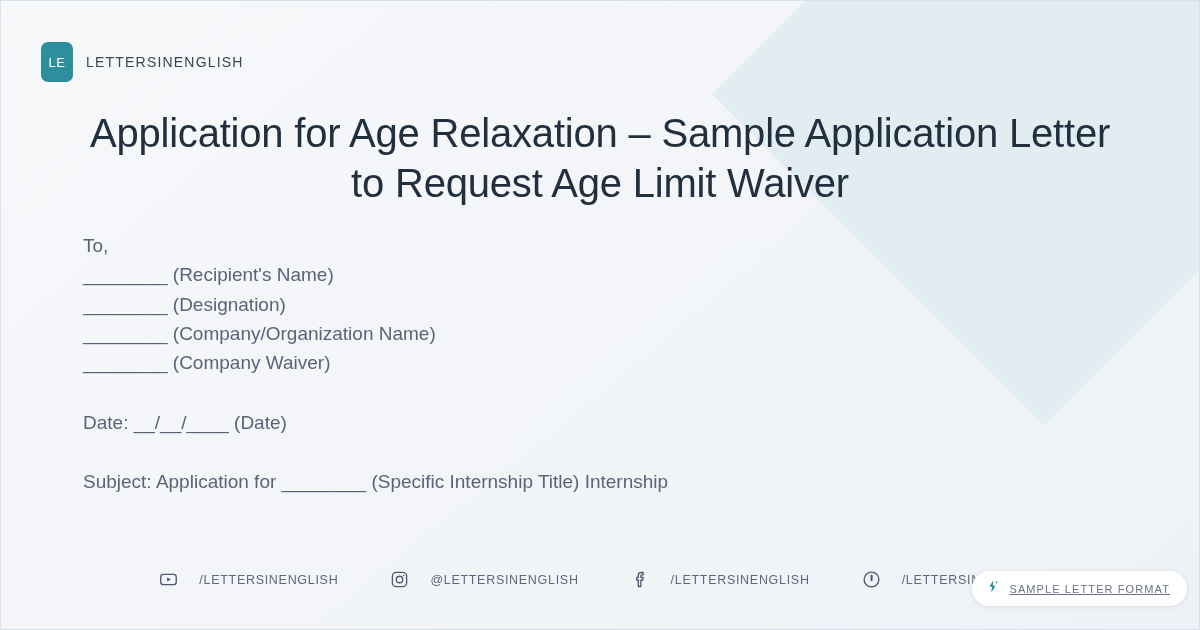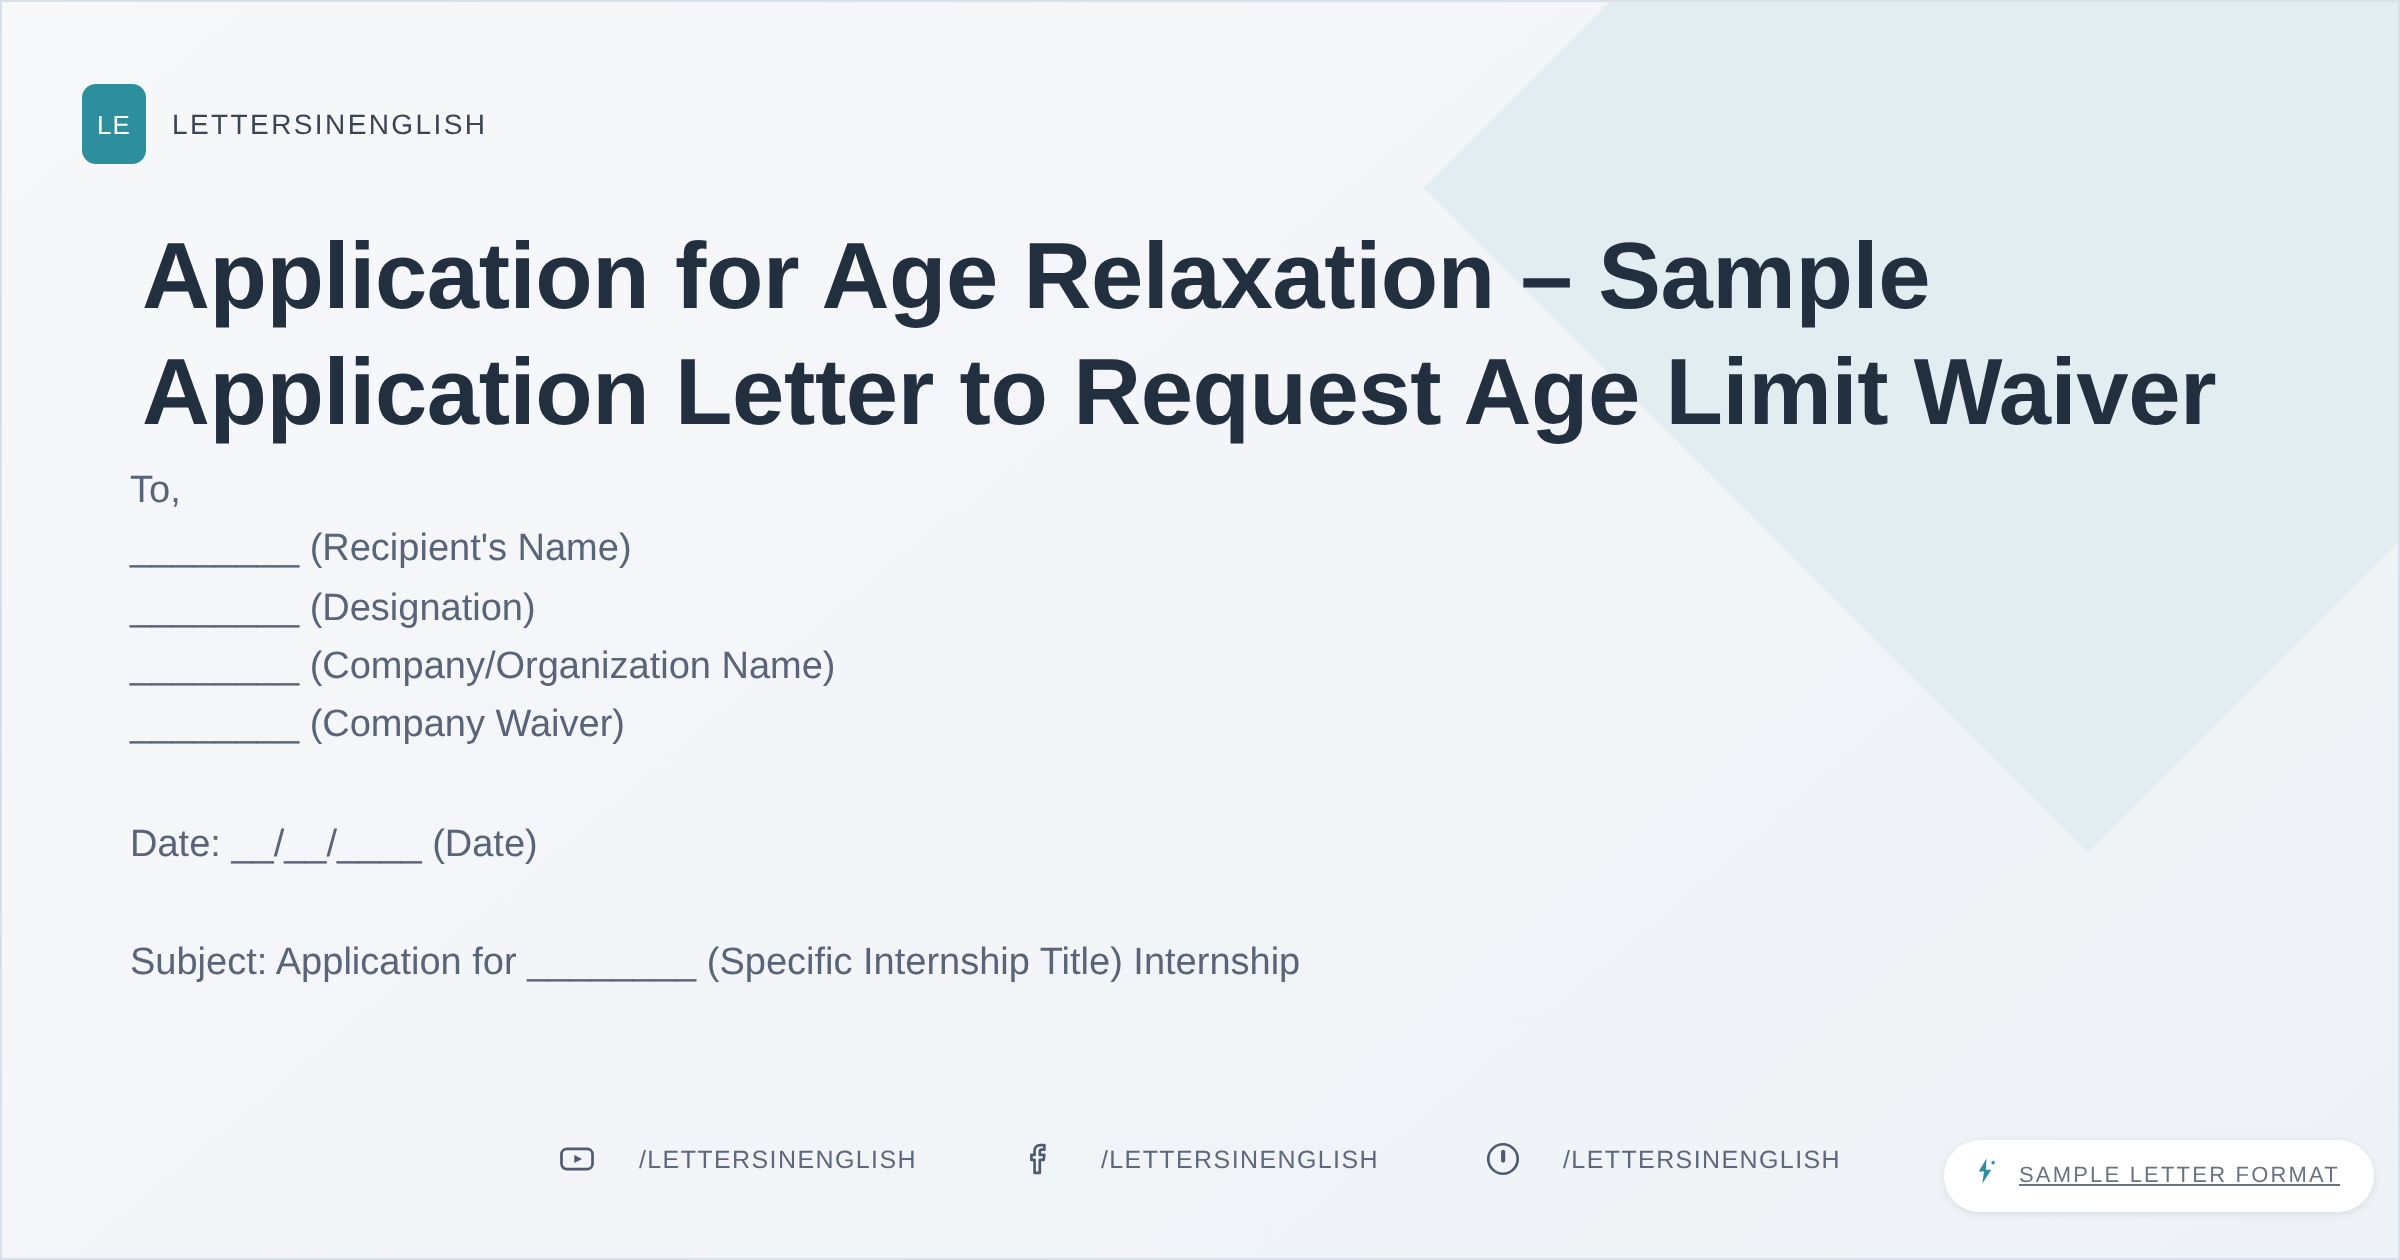--- a/index.html
+++ b/index.html
@@ -62,31 +62,32 @@
     font-size:14px;
     letter-spacing:1.2px;
     color:#3b4454;
     font-weight:400;
   }
 
   
   .title {
     position:absolute;
     top:108px; left:70px; right:70px;
-    font-size:47px;
+    text-align:center;
+    font-size:40px;
     line-height:1.24;
-    font-weight:700;
+    font-weight:400;
     color:#222f3f;
     letter-spacing:-0.2px;
   }
 
   
   .letter {
     position:absolute;
-    top:230px; left:64px; right:90px;
+    top:230px; left:82px; right:90px;
     color:#5a6478;
     font-size:19px;
     line-height:1.545;
   }
   .letter .line { white-space:pre; }
   .letter .gap { height:30px; }
 
   
   .footer {
     position:absolute;
@@ -155,20 +156,30 @@
       <div class="social">
         <span>
           <svg width="19" height="19" viewBox="0 0 24 24" fill="none" stroke="#4f5a70" stroke-width="1.7">
             <rect x="2.2" y="5.6" width="19.6" height="12.8" rx="3.4"></rect>
             <path d="M10.3 9.4 L15.2 12 L10.3 14.6 Z" fill="#4f5a70" stroke="none"></path>
           </svg>
         </span>
         <span>/LETTERSINENGLISH</span>
       </div>
 
+      <div class="social">
+        <span>
+          <svg width="19" height="19" viewBox="0 0 24 24" fill="none" stroke="#4f5a70" stroke-width="1.7">
+            <rect x="3" y="3" width="18" height="18" rx="5"></rect>
+            <circle cx="12" cy="12" r="4.1"></circle>
+            <circle cx="17.2" cy="6.9" r="1.05" fill="#4f5a70" stroke="none"></circle>
+          </svg>
+        </span>
+        <span>@LETTERSINENGLISH</span>
+      </div>
 
       <div class="social">
         <span>
           <svg width="19" height="19" viewBox="0 0 24 24" fill="none" stroke="#4f5a70" stroke-width="1.7" stroke-linejoin="round">
             <path d="M15.4 3.2h-2.6c-2.2 0-3.6 1.5-3.6 3.7V9.4H7.2v3.2h2v8.2h3.3v-8.2h2.4l.5-3.2h-2.9V7.3c0-.8.3-1.2 1.1-1.2h1.8z"></path>
           </svg>
         </span>
         <span>/LETTERSINENGLISH</span>
       </div>
 

